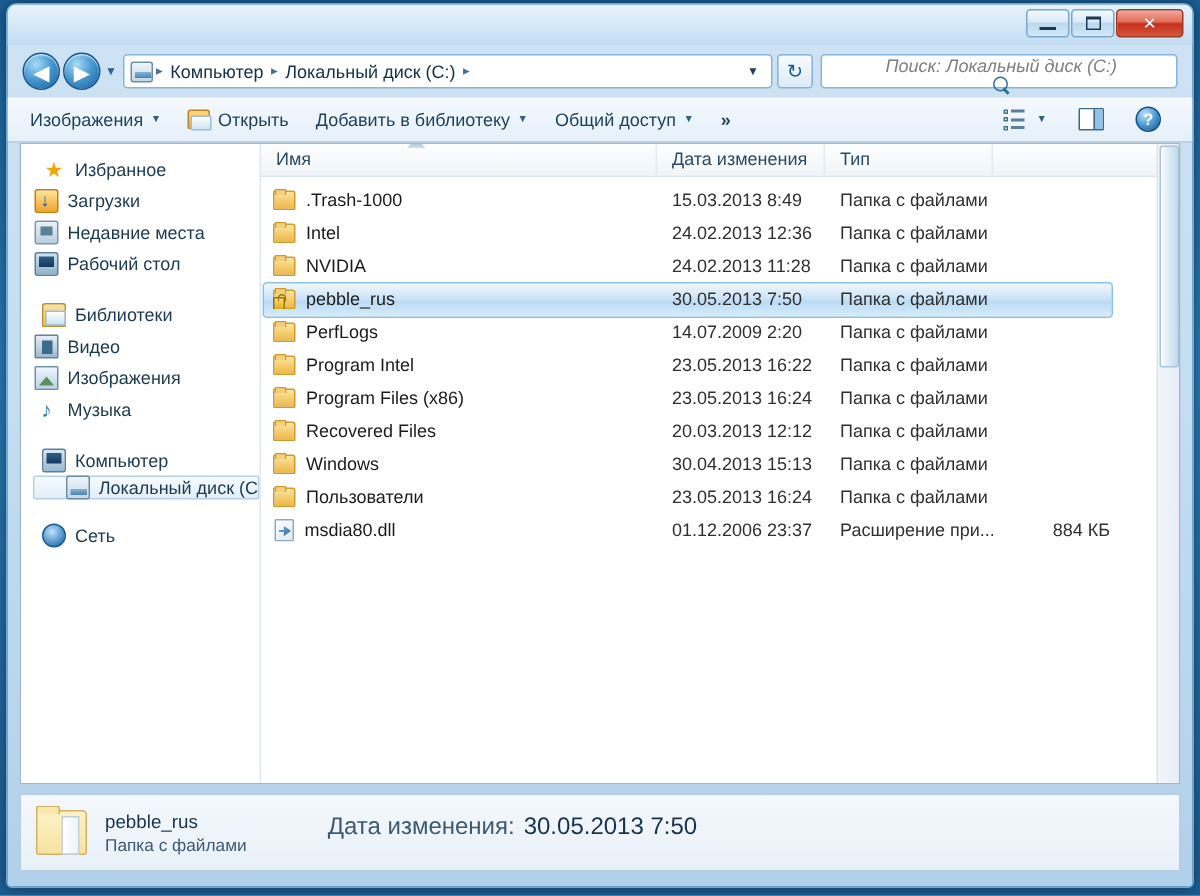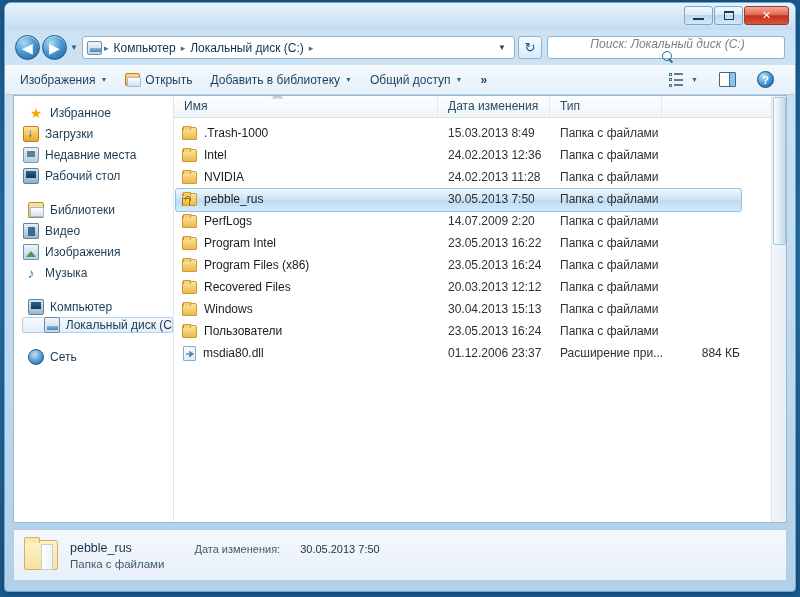--- a/index.html
+++ b/index.html
@@ -275,21 +275,21 @@
     background:#f9e7ae; border:1px solid #d2b061; border-bottom:none; border-radius:2px 2px 0 0;
   }
   .bigfolder::after {
     content:""; position:absolute; right:4px; top:3px; width:10px; height:24px;
     background:linear-gradient(90deg,#ffffff 0%,#eef3f7 100%);
     border:1px solid #c6cfd6;
   }
   .dcol { display:flex; flex-direction:column; gap:3px; }
   .dtitle { font-size:12.5px; color:#16334d; }
   .dsub { font-size:11.5px; color:#3d5a72; }
-  .dmeta { font-size:11px; color:#2c4a63; margin-left:18px; display:flex; gap:20px; }
+  .dmeta { font-size:16px; color:#2c4a63; margin-left:42px; display:flex; gap:6px; }
   .dmeta .lbl { color:#3d5a72; }
   .dmeta .val { color:#16334d; }
 </style>
 </head>
 <body>
 
 <div id="window">
 
   <div id="titlebar">
     <div class="winbtns">

